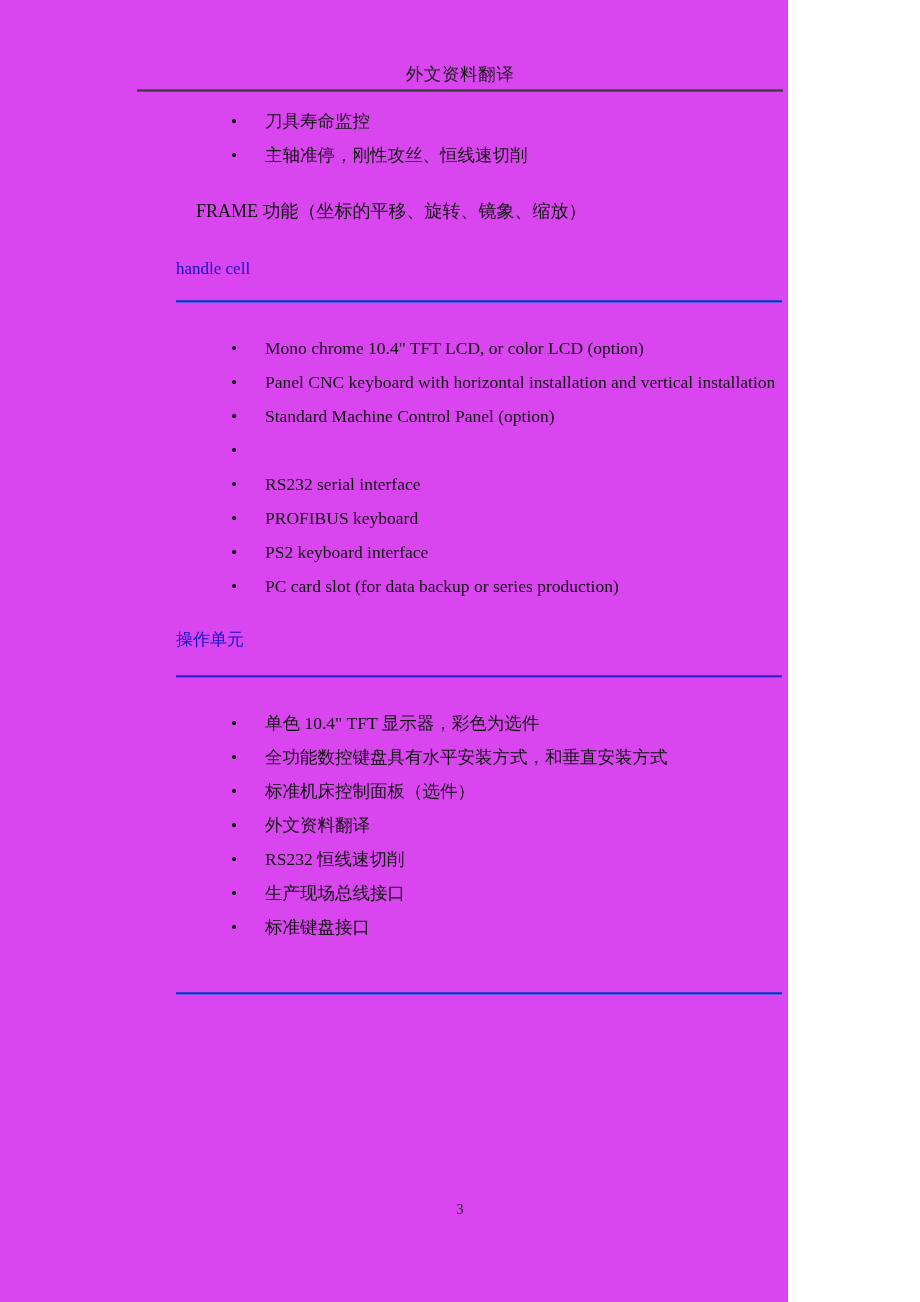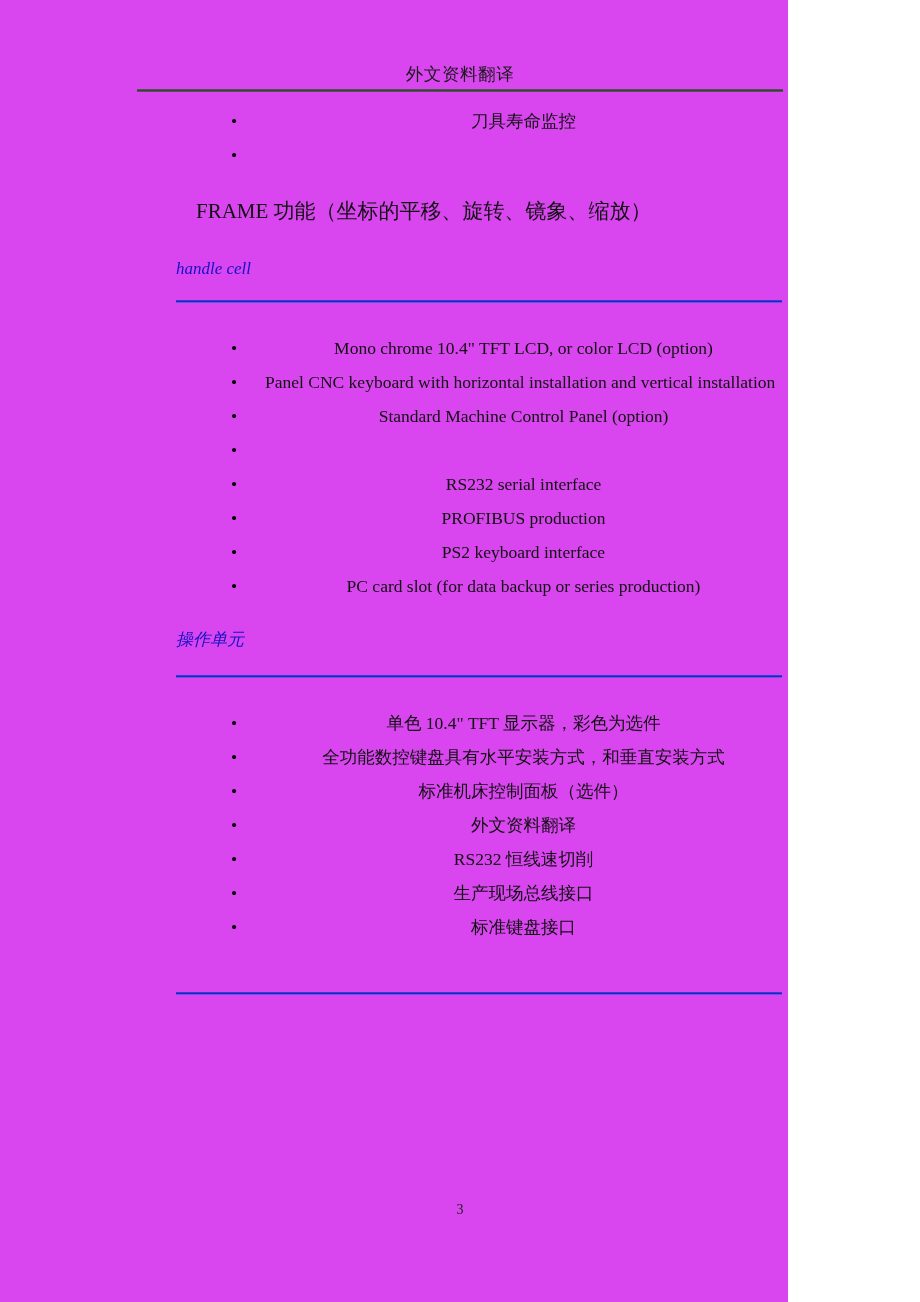--- a/index.html
+++ b/index.html
@@ -79,55 +79,53 @@
     width: 10px;
     font-size: 17.5px;
     line-height: 34px;
     color: #000000;
   }
   .bullet-text {
     display: block;
     font-size: 17.5px;
     line-height: 34px;
     color: #111111;
-    text-align: center;
   }
   
   .bullet-row.justified {
     padding-left: 0;
     padding-right: 0;
   }
   .bullet-row.justified .bullet-dot {
     left: 231px;
   }
   .bullet-row.justified .bullet-text {
     margin: 0 138px 0 196px;
     text-indent: 69px;
     text-align: justify;
     text-align-last: left;
   }
 
   
   .para-indent {
     margin-left: 196px;
     margin-right: 138px;
-    font-size: 21px;
+    font-size: 18px;
     line-height: 34px;
     color: #111111;
   }
 
   
   .heading-blue {
     margin-left: 176px;
     margin-right: 138px;
     font-size: 17px;
     line-height: 30px;
     color: #1313c4;
     font-family: "Liberation Serif", "DejaVu Serif", serif;
-    font-style: italic;
   }
   .heading-blue.en {
     margin-left: 176px;
   }
 
   
   .blue-rule-wrap {
     margin-left: 176px;
     margin-right: 138px;
   }
@@ -173,20 +171,21 @@
     <ul class="bullets">
       <li>
         <div class="bullet-row">
           <span class="bullet-dot">•</span>
           <span class="bullet-text">刀具寿命监控</span>
         </div>
       </li>
       <li>
         <div class="bullet-row">
           <span class="bullet-dot">•</span>
+          <span class="bullet-text">主轴准停，刚性攻丝、恒线速切削</span>
         </div>
       </li>
     </ul>
 
     <div class="spacer-22"></div>
 
     <div class="para-indent">FRAME 功能（坐标的平移、旋转、镜象、缩放）</div>
 
     <div class="spacer-26"></div>
 
@@ -224,21 +223,21 @@
       </li>
       <li>
         <div class="bullet-row">
           <span class="bullet-dot">•</span>
           <span class="bullet-text">RS232 serial interface</span>
         </div>
       </li>
       <li>
         <div class="bullet-row">
           <span class="bullet-dot">•</span>
-          <span class="bullet-text">PROFIBUS production</span>
+          <span class="bullet-text">PROFIBUS keyboard</span>
         </div>
       </li>
       <li>
         <div class="bullet-row">
           <span class="bullet-dot">•</span>
           <span class="bullet-text">PS2 keyboard interface</span>
         </div>
       </li>
       <li>
         <div class="bullet-row">

